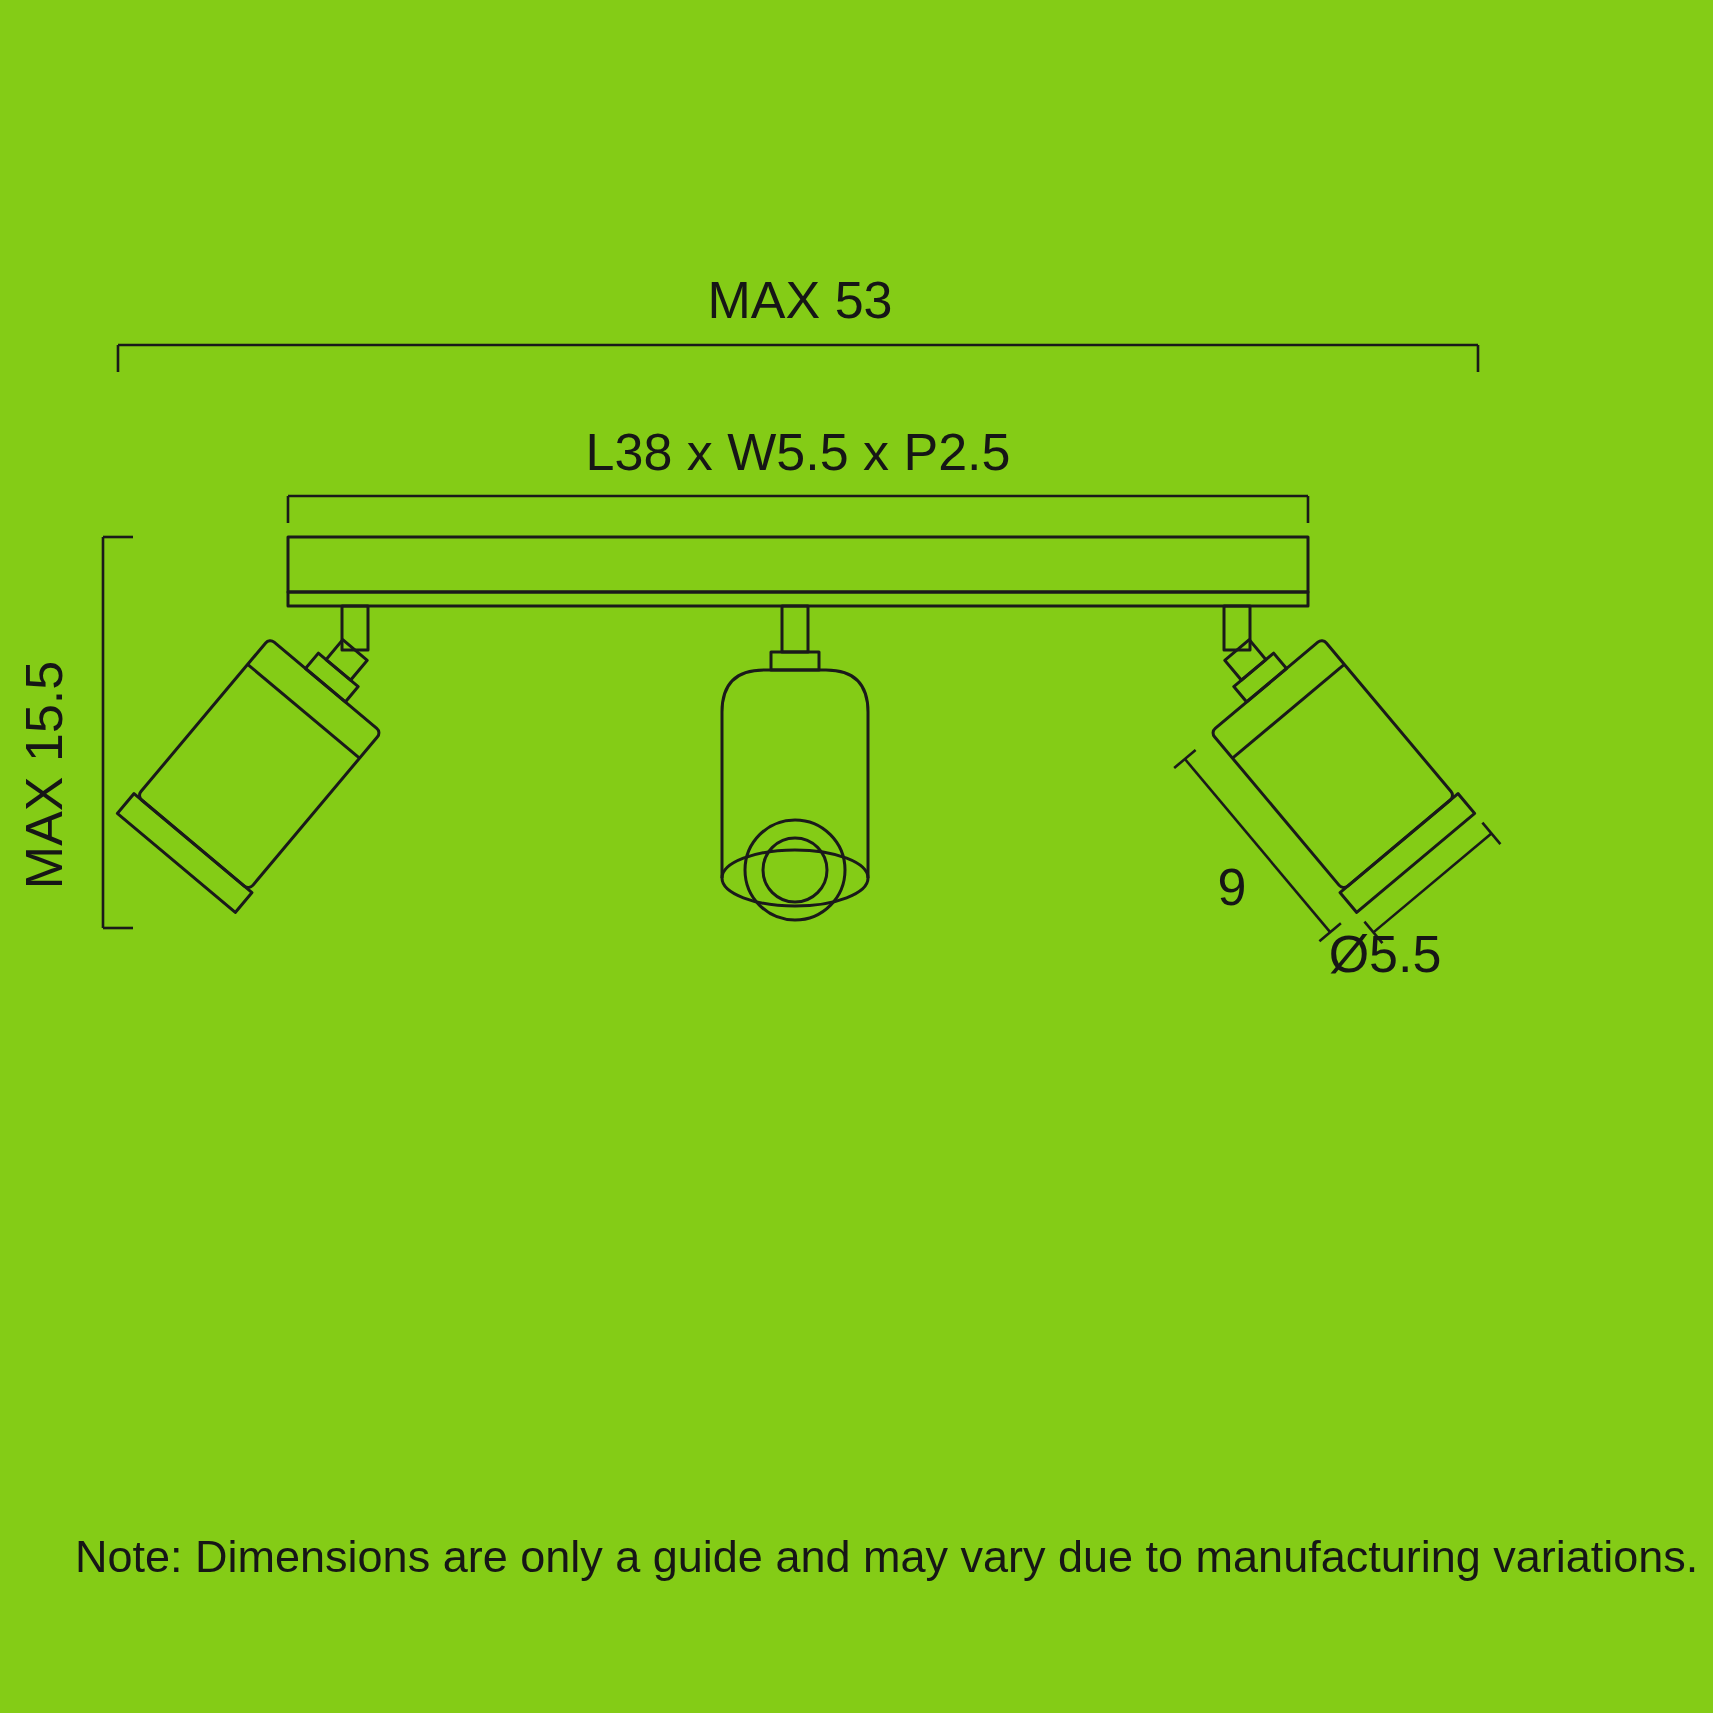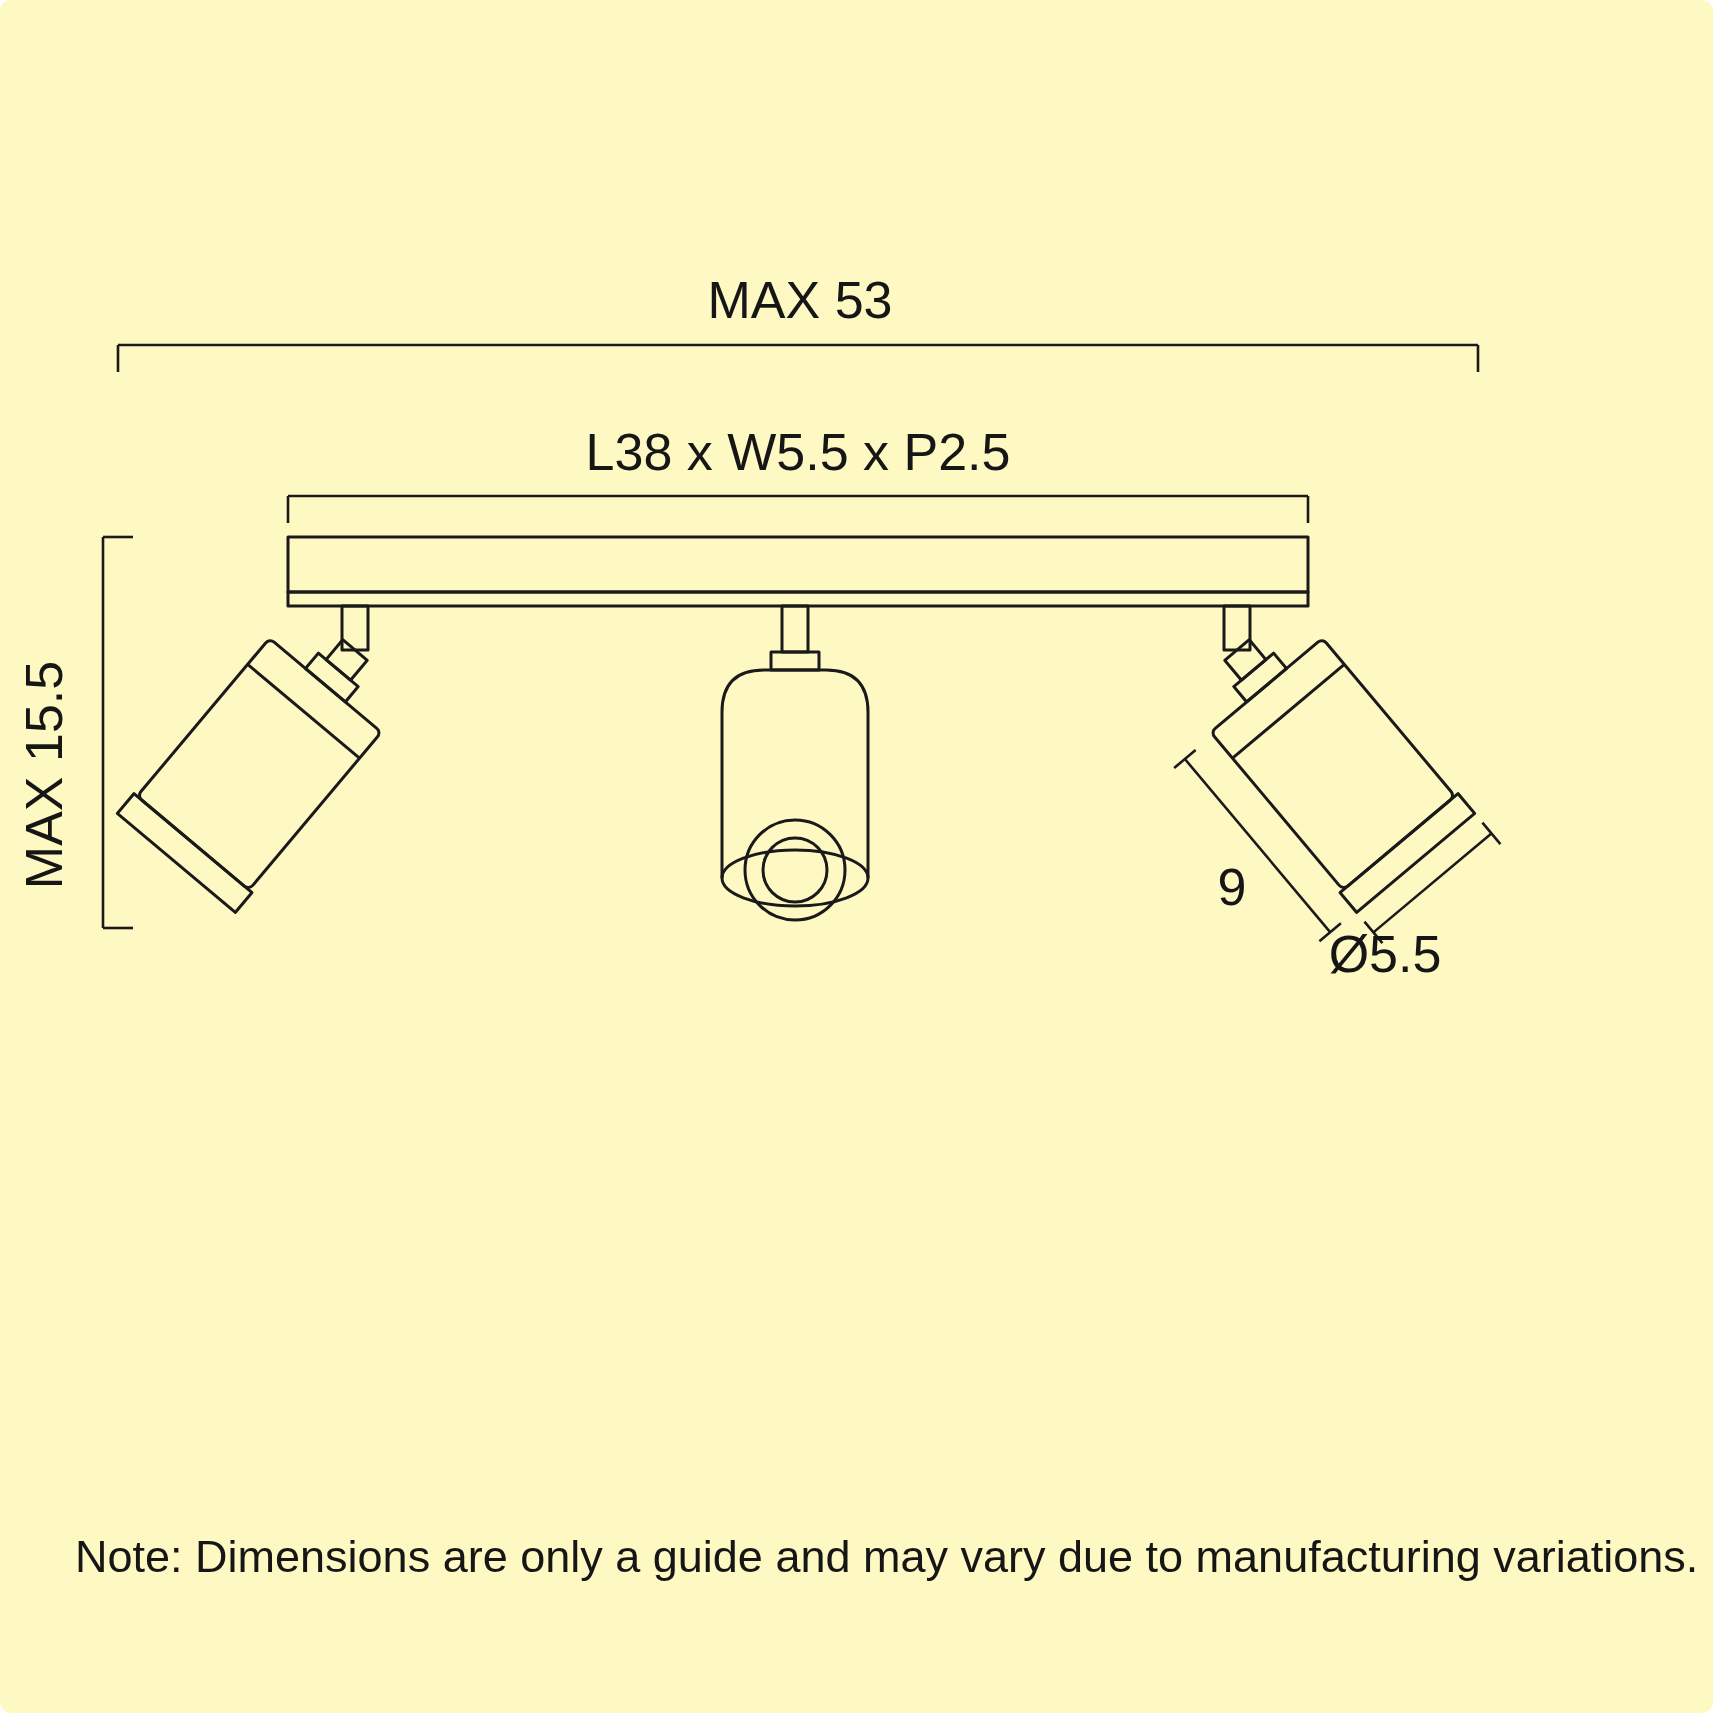--- a/index.html
+++ b/index.html
@@ -5,23 +5,22 @@
   html, body {
     margin: 0;
     padding: 0;
     background: #ffffff;
     font-family: "Liberation Sans", sans-serif;
   }
   .stage {
     position: relative;
     width: 1713px;
     height: 1713px;
-    background: #fef9c3;
+    background: #84cc16;
     overflow: hidden;
-    border-radius: 11px;
   }
   svg text {
     font-family: "Liberation Sans", sans-serif;
     fill: #161616;
   }
   .ln {
     stroke: #1a1a1a;
     stroke-width: 3;
     fill: none;
     stroke-linejoin: round;

